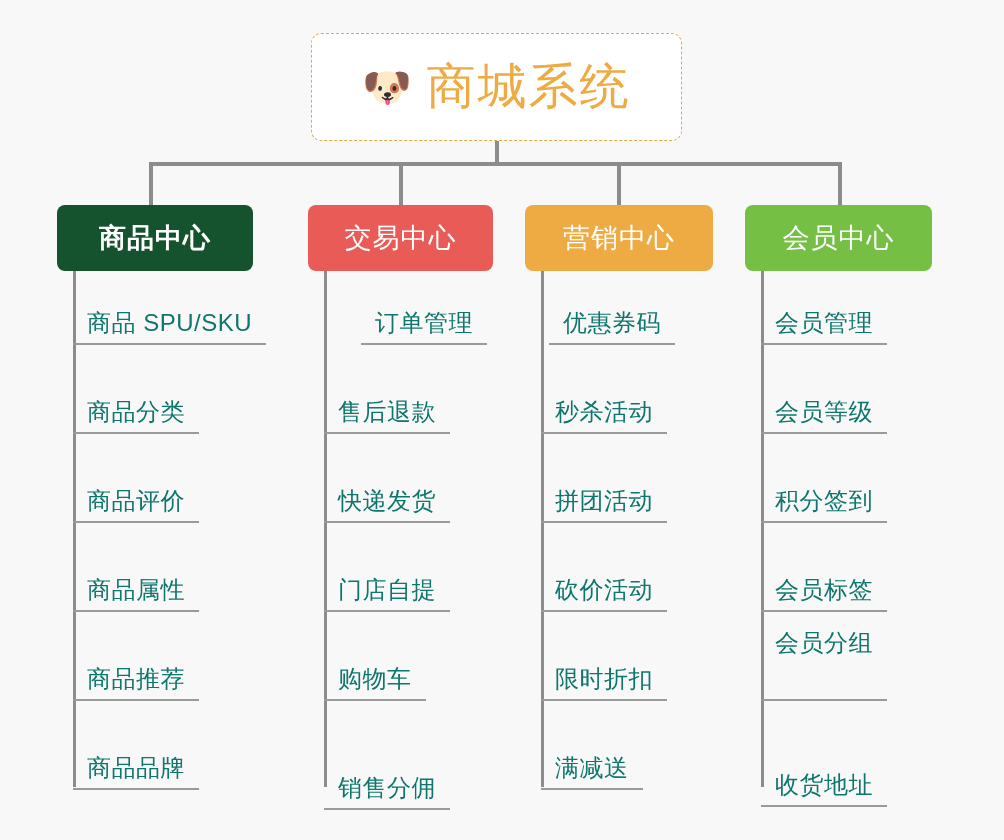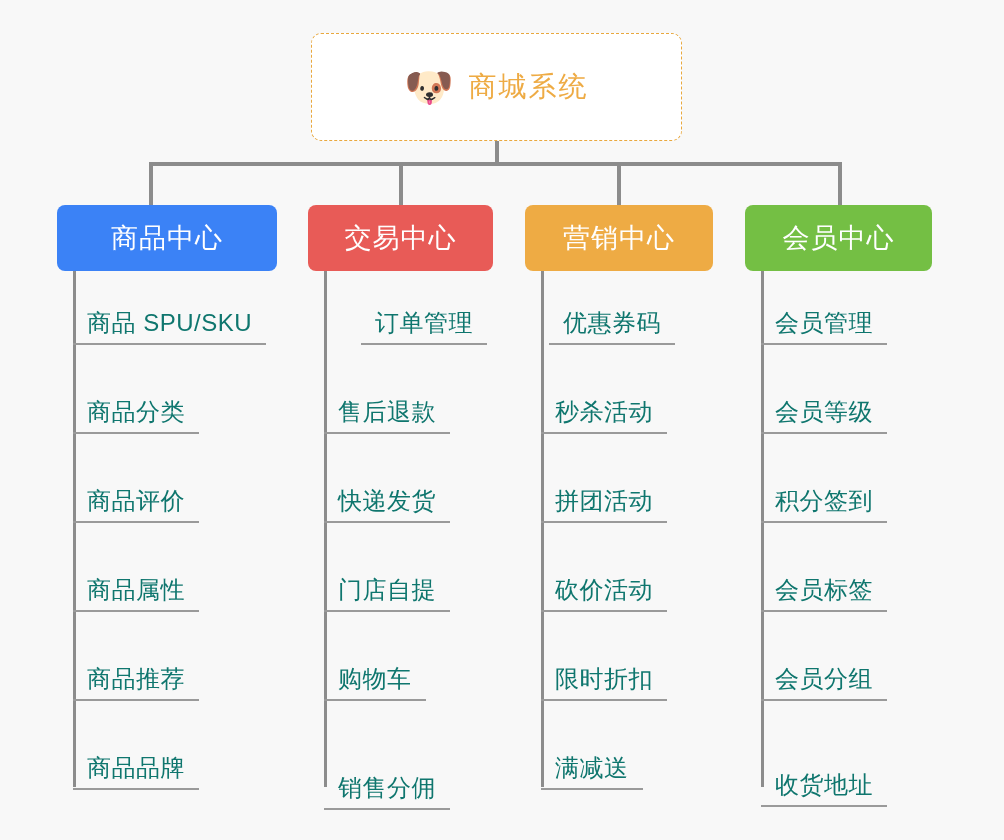--- a/index.html
+++ b/index.html
@@ -37,21 +37,21 @@
 
   #root-emoji {
     font-family: "DejaVu Sans", sans-serif;
     font-size: 40px;
     line-height: 1;
     display: block;
   }
 
   #root-title {
     color: #eeab44;
-    font-size: 28px;
+    font-size: 49px;
     letter-spacing: 2px;
     white-space: nowrap;
   }
 
   
   .conn {
     position: absolute;
     background: #8c8c8c;
   }
 
@@ -111,21 +111,21 @@
   </div>
 
   <div class="conn" style="left:495px; top:141px; width:4px; height:25px;"></div>
   <div class="conn" style="left:149px; top:162px; width:693px; height:4px;"></div>
   <div class="conn" style="left:149px; top:162px; width:4px; height:44px;"></div>
   <div class="conn" style="left:399px; top:162px; width:4px; height:44px;"></div>
   <div class="conn" style="left:617px; top:162px; width:4px; height:44px;"></div>
   <div class="conn" style="left:838px; top:162px; width:4px; height:44px;"></div>
 
   <div class="column" style="left:57px; width:187px;">
-    <div class="cat-header" style="background:#3b82f6; width:220px;">
+    <div class="cat-header" style="background:#14532d; width:196px;font-weight:bold;">
       <span>商品中心</span>
     </div>
     <div class="spine" style="left:16px; top:66px; height:516px;"></div>
     <div class="leaf" style="left: 16px; top: 66px; height: 74px; width: 193.031px;">
       <span class="leaf-label">商品 SPU/SKU</span>
       <div class="leaf-rule"></div>
     </div>
     <div class="leaf" style="left: 16px; top: 140px; height: 89px; width: 126px;">
       <span class="leaf-label">商品分类</span>
       <div class="leaf-rule"></div>
@@ -224,21 +224,21 @@
       <div class="leaf-rule"></div>
     </div>
     <div class="leaf" style="left: 16px; top: 229px; height: 89px; width: 126px;">
       <span class="leaf-label">积分签到</span>
       <div class="leaf-rule"></div>
     </div>
     <div class="leaf" style="left: 16px; top: 318px; height: 89px; width: 126px;">
       <span class="leaf-label">会员标签</span>
       <div class="leaf-rule"></div>
     </div>
-    <div class="leaf" style="left: 16px; top: 407px; height: 89px; width: 126px;">
+    <div class="leaf" style="left: 16px; top: 407px; height: 89px; width: 126px; gap: 36px;">
       <span class="leaf-label">会员分组</span>
       <div class="leaf-rule"></div>
     </div>
     <div class="leaf" style="left: 16px; top: 496px; height: 106px; width: 126px;">
       <span class="leaf-label">收货地址</span>
       <div class="leaf-rule"></div>
     </div>
   </div>
 
 </div>

